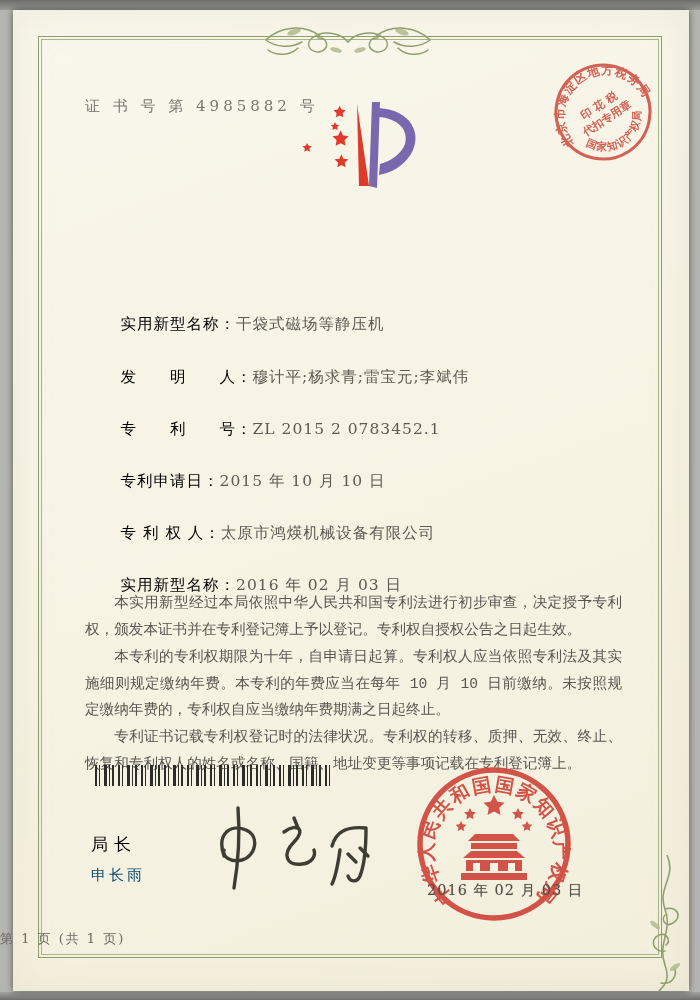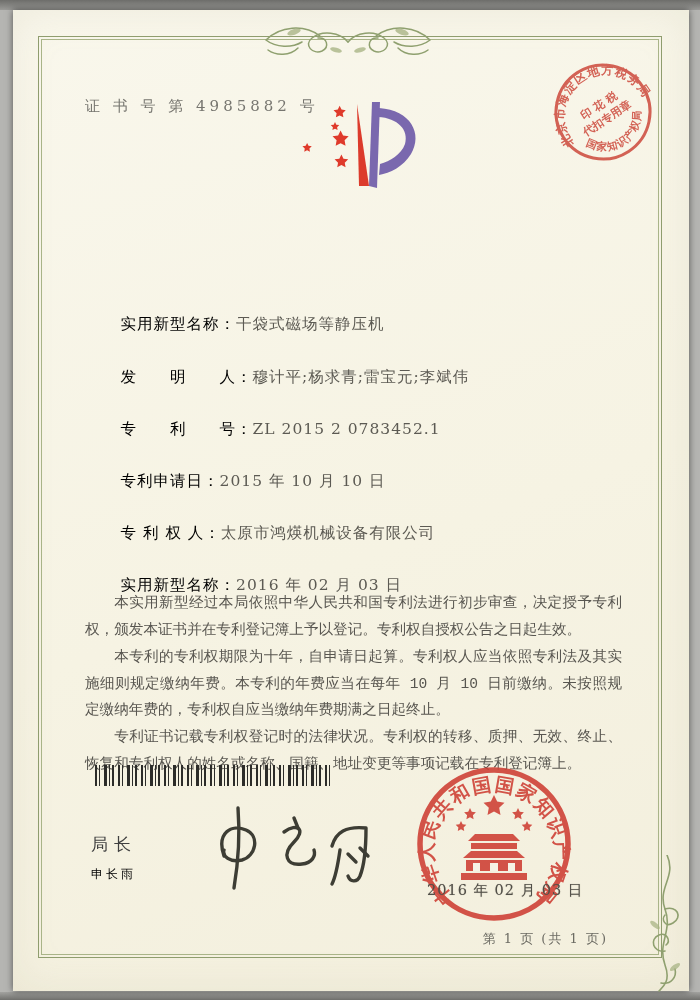--- a/index.html
+++ b/index.html
@@ -47,34 +47,34 @@
 
   .barcode {
     position:absolute; left:95px; top:765px; width:236px; height:21px;
     background:repeating-linear-gradient(90deg,
       #2c2c29 0 2px, transparent 2px 4px,
       #2c2c29 4px 5px, transparent 5px 9px,
       #2c2c29 9px 12px, transparent 12px 14px,
       #2c2c29 14px 15px, transparent 15px 17px,
       #2c2c29 17px 19px, transparent 19px 23px);
   }
-  .sig-role { position:absolute; left:91px; top:833px; font-size:17px; letter-spacing:6px; color:#404040; }
-  .sig-name { position:absolute; left:91px; top:866px; font-size:12px; letter-spacing:3px; color:#000000; }
+  .sig-role { position:absolute; left:91px; top:833px; font-size:17px; letter-spacing:6px; color:#000000; }
+  .sig-name { position:absolute; left:91px; top:866px; font-size:15px; letter-spacing:3px; color:#0c4a6e; }
   .signature-svg { position:absolute; left:198px; top:798px; width:185px; height:100px; }
 
   .office-seal { position:absolute; left:413px; top:763px; width:162px; height:162px; opacity:.9; }
   .seal-date {
     position:absolute; left:427px; top:881px; width:145px; z-index:6;
     font-size:14.5px; color:#514f48; letter-spacing:1px; white-space:pre;
     text-shadow:0 0 1px rgba(90,80,70,.4);
   }
   .tax-seal { position:absolute; left:551px; top:60px; width:104px; height:104px; transform:rotate(-33deg); opacity:.84; z-index:5; }
 
   .footer {
-    position:absolute; left:0; top:930px; width:608px; text-align:right;
+    position:absolute; left:0; top:930px; width:608px; text-align:left;
     font-size:13px; color:#6c6b63; letter-spacing:2px;
   }
   svg text { font-family:"DejaVu Serif","Liberation Serif",serif; }
 </style>
 </head>
 <body>
 
 <div id="stage">
   <div class="scan-edge-top"></div>
   <div class="scan-edge-bottom"></div>

